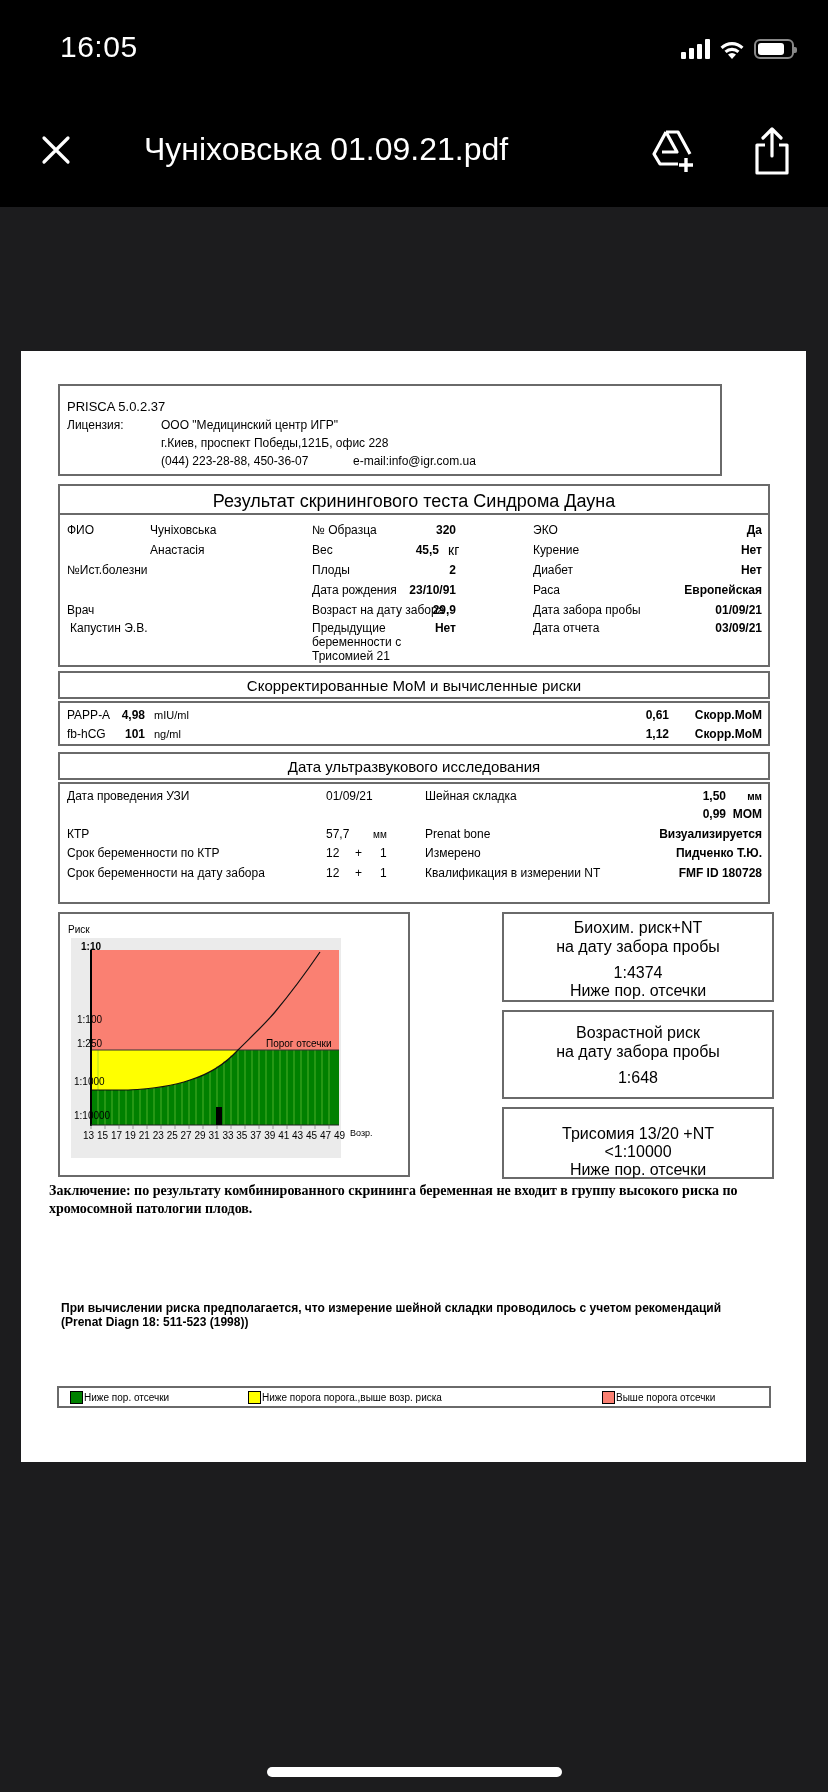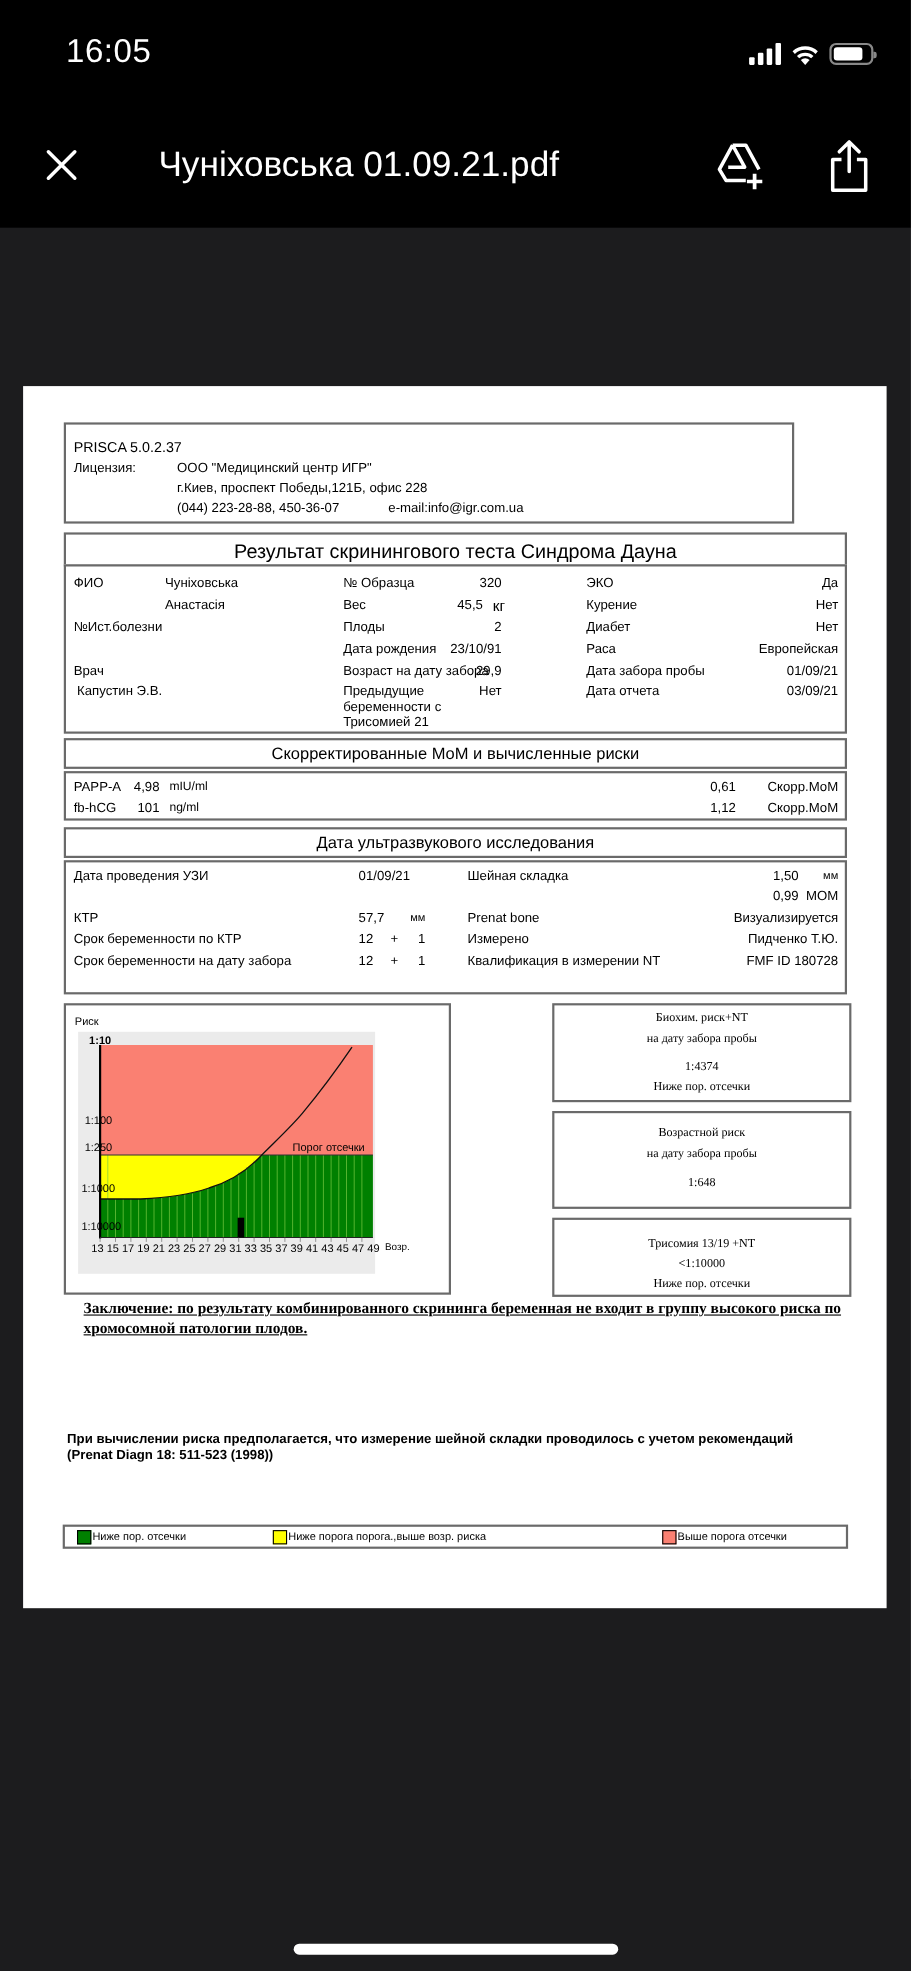--- a/index.html
+++ b/index.html
@@ -17,34 +17,34 @@
 
   .close-btn { position: absolute; left: 38px; top: 132px; width: 36px; height: 36px; display:flex; align-items:center; justify-content:center; }
   .doc-title { position: absolute; left: 144px; top: 131px; font-size: 32px; color: #fff; white-space: nowrap; }
   .drive-btn { position: absolute; left: 650px; top: 128px; width: 48px; height: 48px; }
   .share-btn { position: absolute; left: 752px; top: 126px; width: 40px; height: 50px; }
 
   .pdf-page { position: absolute; left: 21px; top: 351px; width: 785px; height: 1111px; background: #fff; }
 
   .box { position: absolute; border: 2px solid #6a6a6a; background: #fff; }
   .txt { position: absolute; font-size: 12px; white-space: nowrap; line-height: 14px; }
-  .r { text-align: right; }
+  .r { text-align: right; font-weight: bold; }
 
   .hdr-box { left: 37px; top: 33px; width: 664px; height: 92px; }
   .title-box { left: 37px; top: 133px; width: 712px; height: 31px; }
   .title-box .t { position: absolute; left: 0; right: 0; top: 5px; text-align: center; font-size: 18px; }
   .info-box { left: 37px; top: 162px; width: 712px; height: 154px; }
   .sec-box { left: 37px; width: 712px; height: 28px; }
   .sec-box .t { position: absolute; left: 0; right: 0; top: 4px; text-align: center; font-size: 15px; }
 
   .chart-box { left: 37px; top: 561px; width: 352px; height: 265px; border: 2px solid #6a6a6a; }
   .risk-box { left: 481px; width: 272px; border: 2px solid #6a6a6a; }
-  .risk-box .line { position: absolute; left: 0; right: 0; text-align: center; font-size: 11px; font-family: Liberation Serif, serif; }
-
-  .conclusion { position: absolute; left: 55px; top: 831px; width: 700px; font-family: "Liberation Serif", serif; font-weight: bold; font-size: 14px; line-height: 18px; text-decoration: underline; }
+  .risk-box .line { position: absolute; left: 0; right: 0; text-align: center; font-size: 16px; }
+
+  .conclusion { position: absolute; left: 28px; top: 831px; width: 700px; font-family: "Liberation Serif", serif; font-weight: bold; font-size: 14px; line-height: 18px; }
   .note-bold { position: absolute; left: 40px; top: 950px; width: 700px; font-weight: bold; font-size: 12px; line-height: 14px; }
   .note { position: absolute; left: 40px; top: 979px; width: 700px; font-size: 12px; line-height: 14px; }
 
   .legend-box { left: 36px; top: 1035px; width: 714px; height: 22px; border: 2px solid #6a6a6a; }
   .legend-item { position: absolute; top: 3px; display: flex; align-items: center; font-size: 10px; }
   .legend-sw { width: 13px; height: 13px; border: 1px solid #000; margin-right: 1px; }
 
   .home-ind { position: absolute; left: 267px; top: 1767px; width: 295px; height: 10px; background: #fff; border-radius: 5px; }
 </style>
 </head>
@@ -296,21 +296,21 @@
     <div class="line" style="top:24px">на дату забора пробы</div>
     <div class="line" style="top:50px">1:4374</div>
     <div class="line" style="top:68px">Ниже пор. отсечки</div>
   </div>
   <div class="box risk-box" style="top:659px;height:89px">
     <div class="line" style="top:12px">Возрастной риск</div>
     <div class="line" style="top:31px">на дату забора пробы</div>
     <div class="line" style="top:57px">1:648</div>
   </div>
   <div class="box risk-box" style="top:756px;height:72px">
-    <div class="line" style="top:16px">Трисомия 13/19 +NT</div>
+    <div class="line" style="top:16px">Трисомия 13/20 +NT</div>
     <div class="line" style="top:34px">&lt;1:10000</div>
     <div class="line" style="top:52px">Ниже пор. отсечки</div>
   </div>
 
   <div class="conclusion">Заключение: по результату комбинированного скрининга беременная не входит в группу высокого риска по хромосомной патологии плодов.</div>
   <div class="note-bold">При вычислении риска предполагается, что измерение шейной складки проводилось с учетом рекомендаций (Prenat Diagn 18: 511-523 (1998))</div>
 
   <div class="box legend-box">
     <div class="legend-item" style="left:11px">
       <span class="legend-sw" style="background:#008000"></span>

